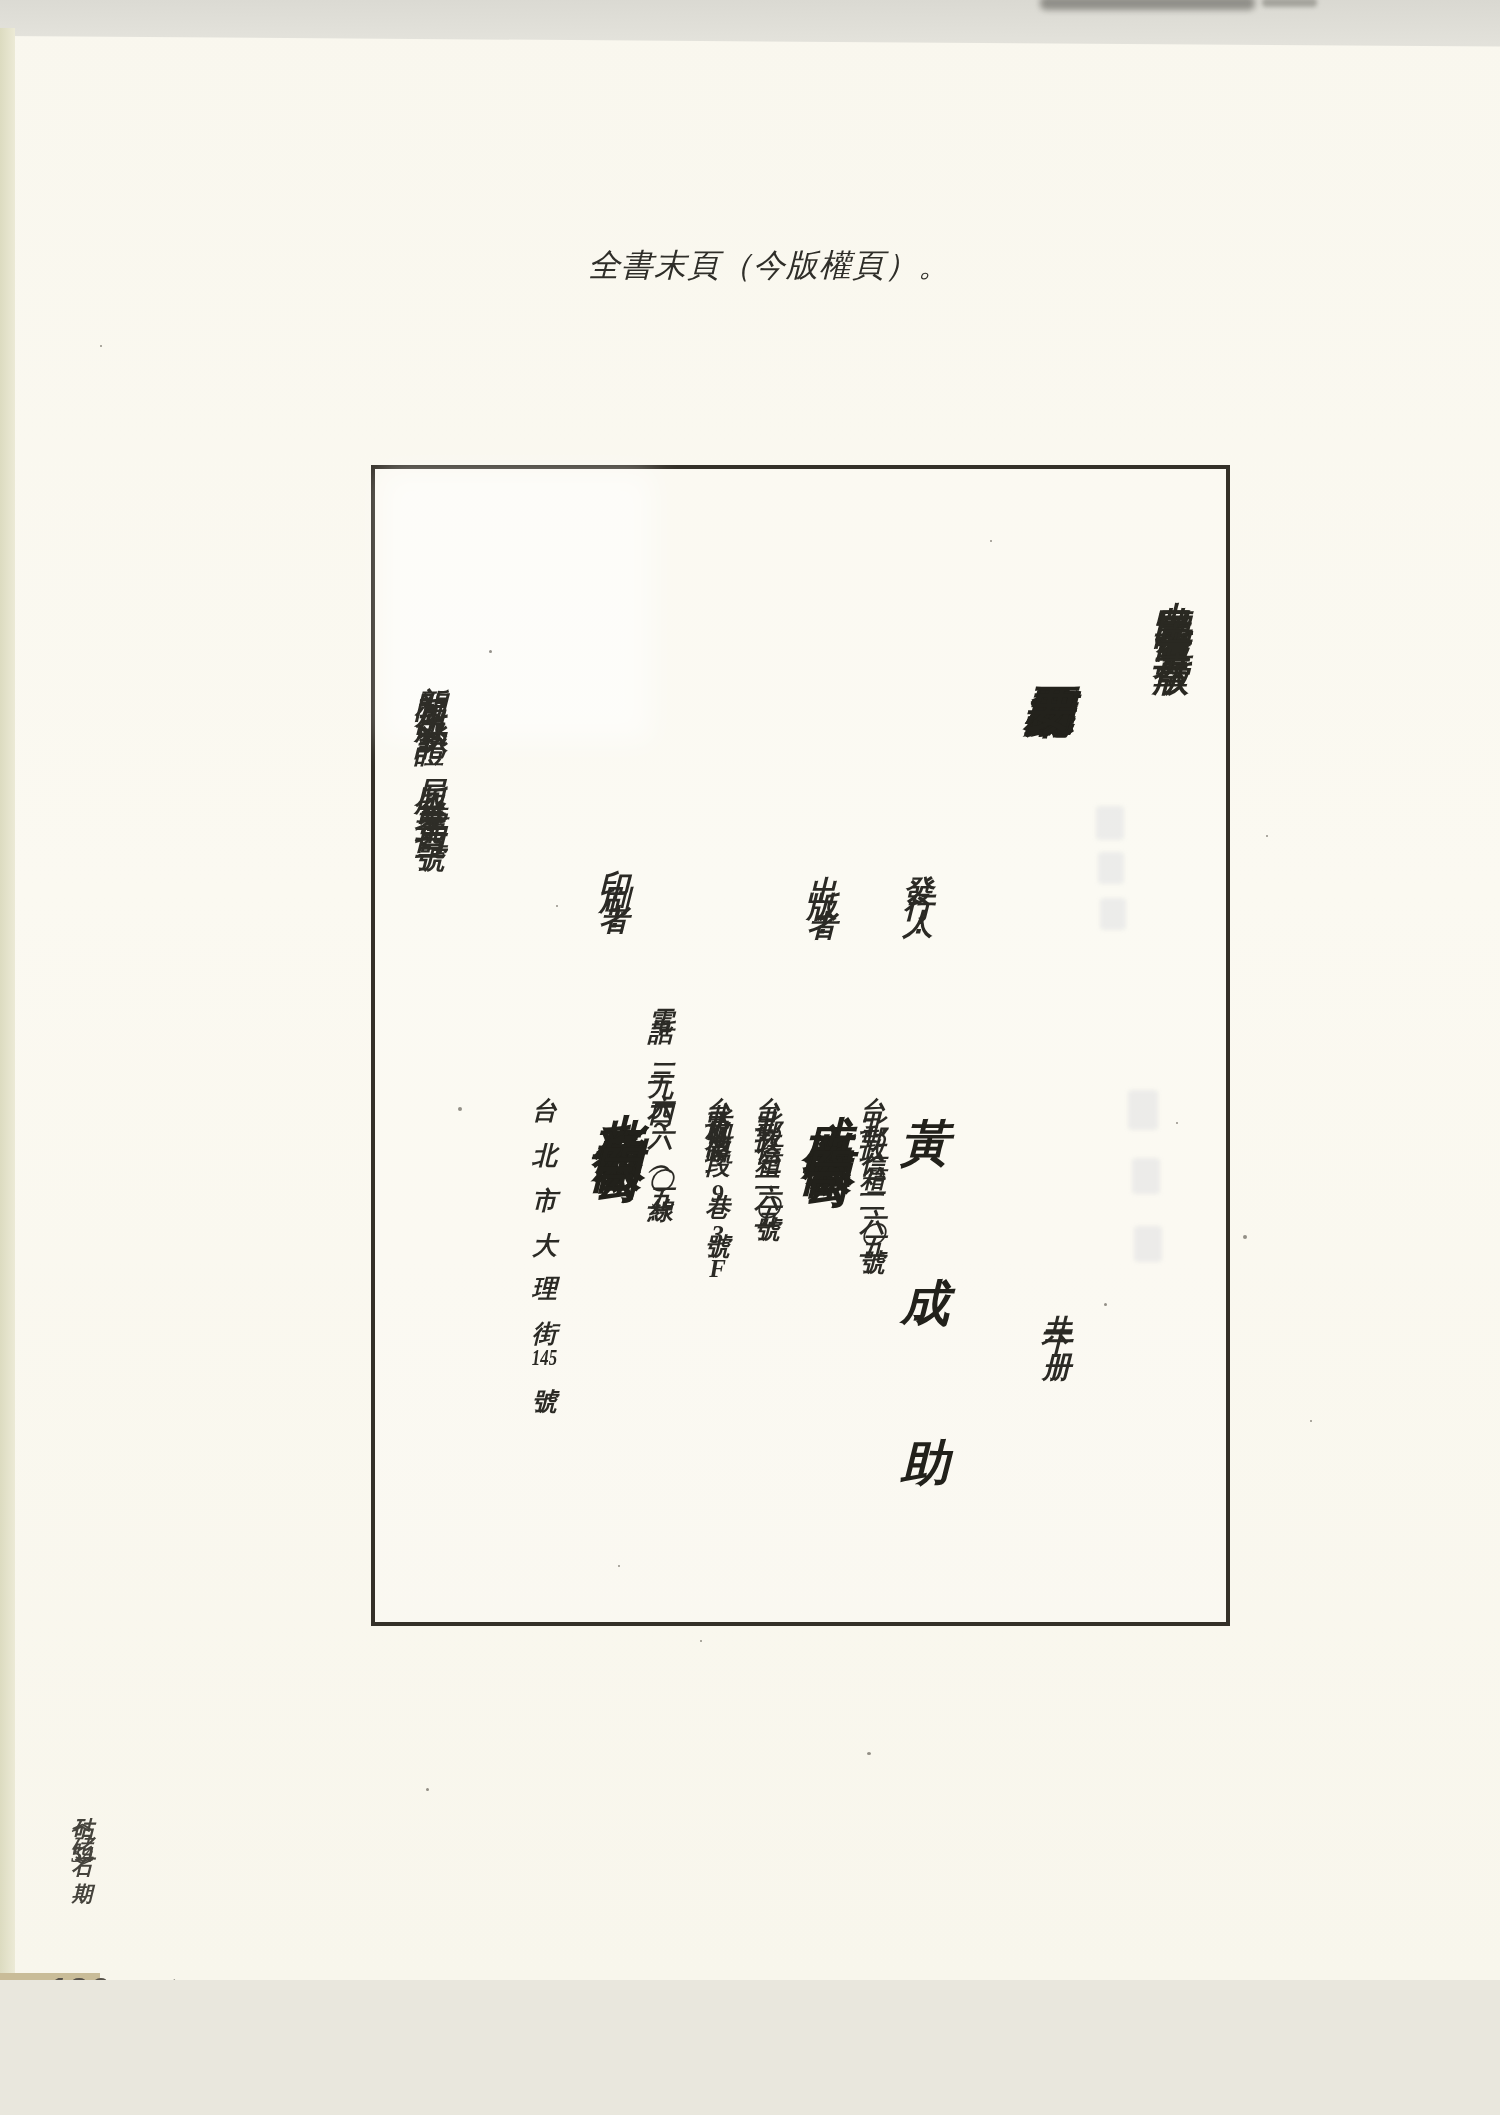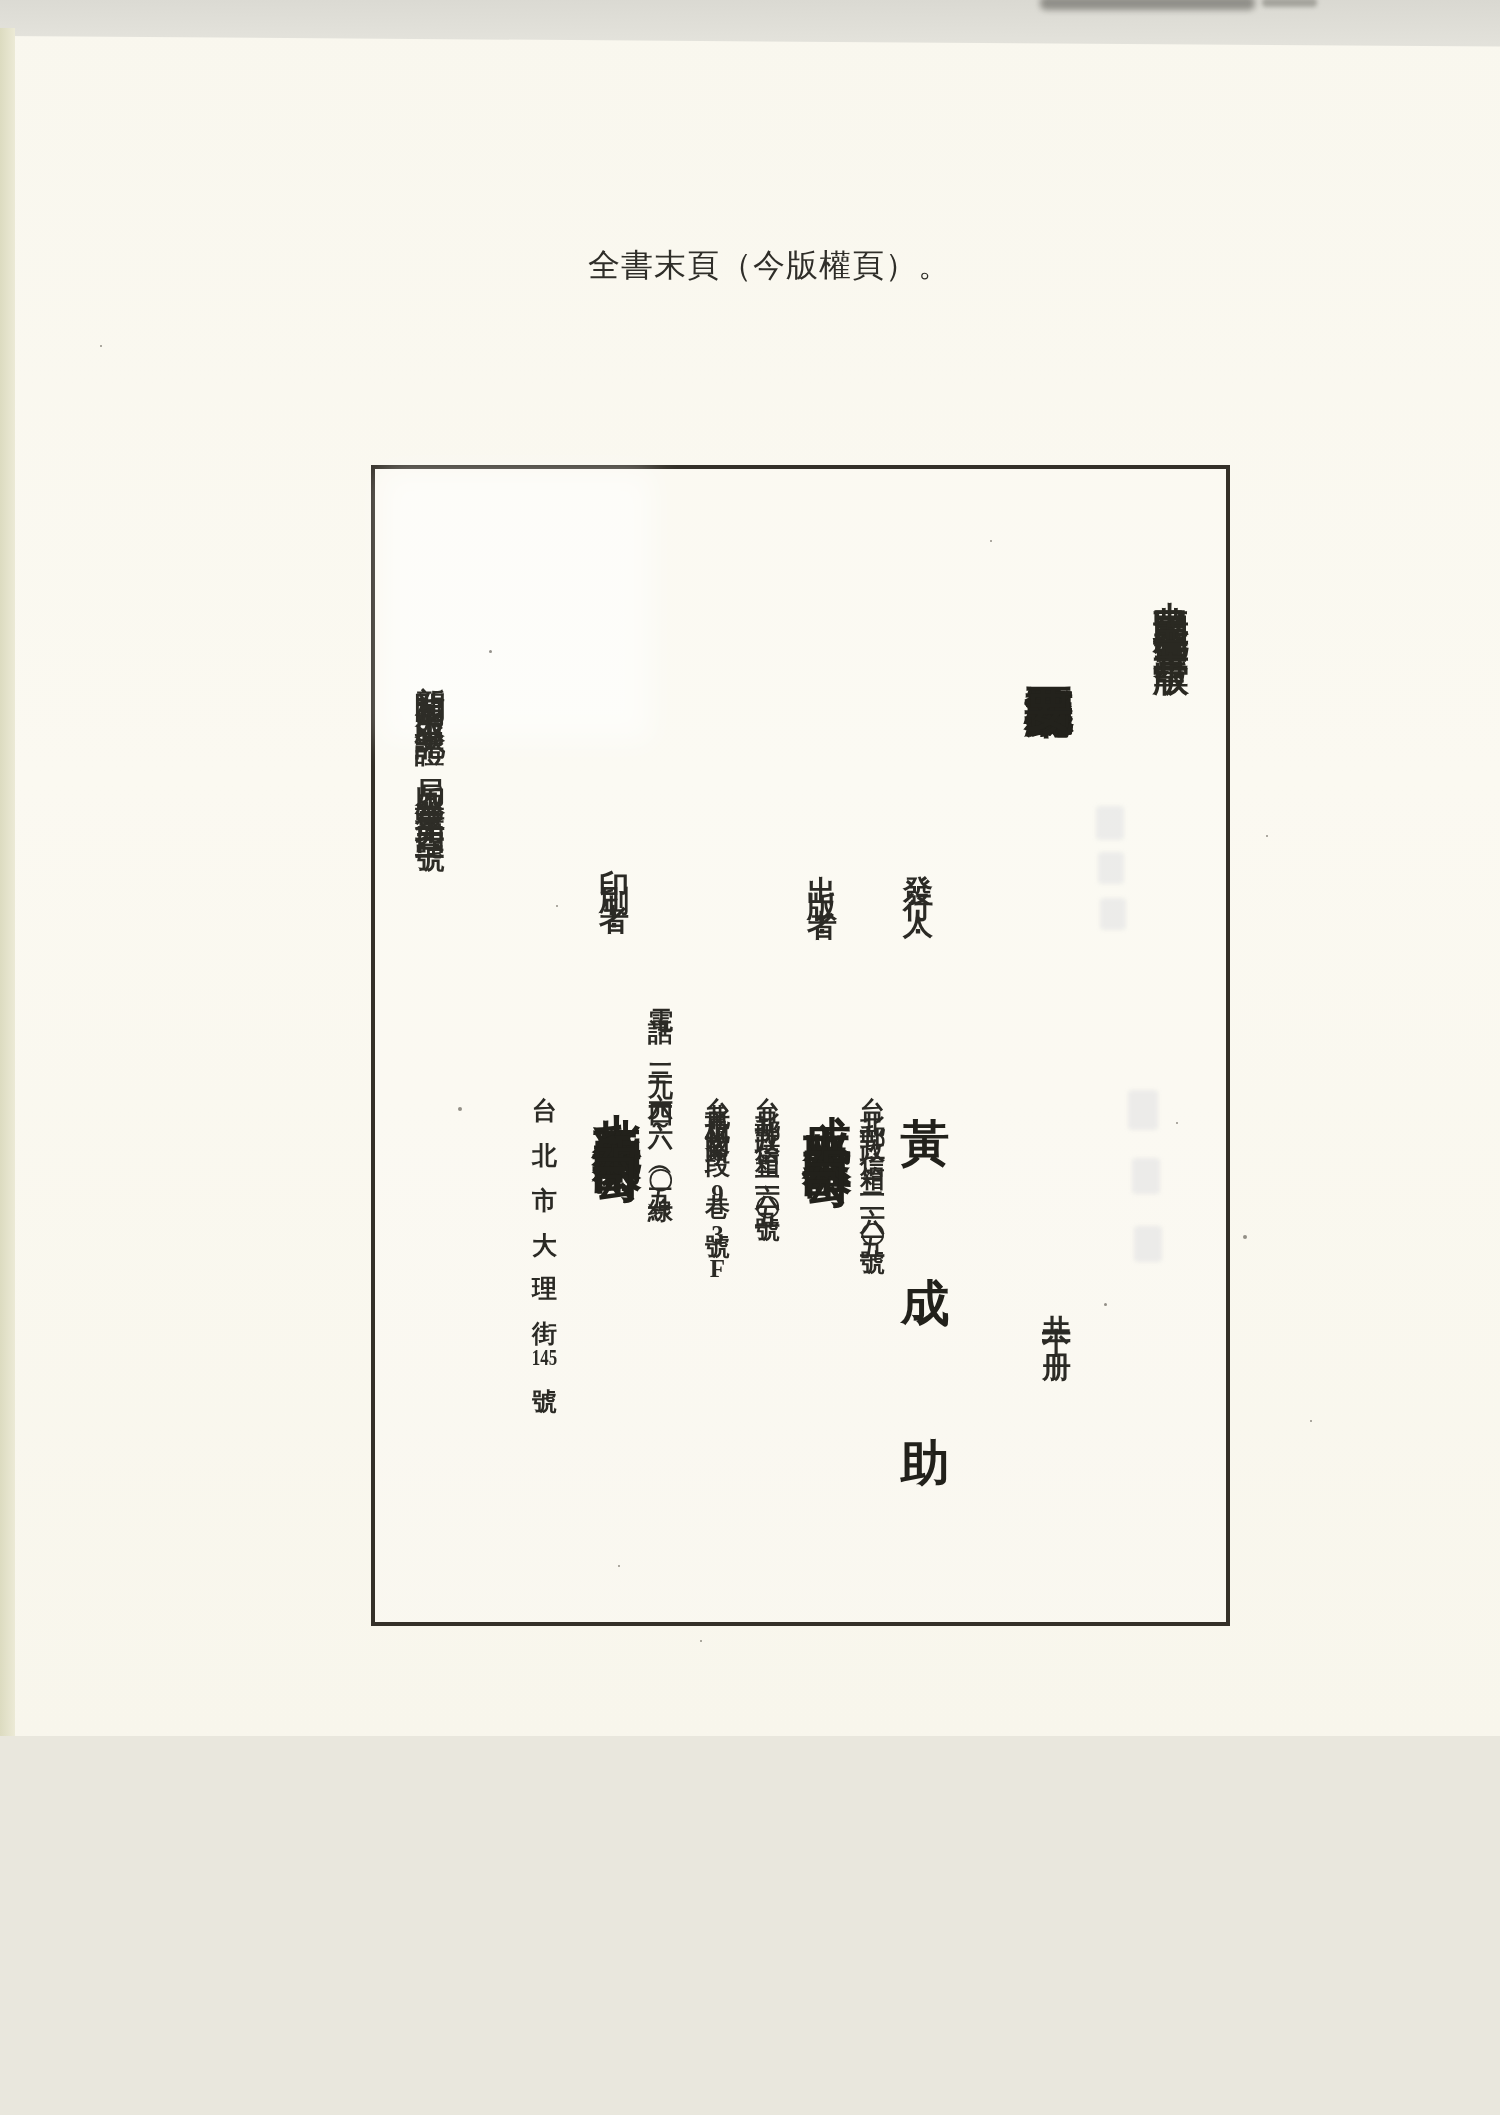--- a/index.html
+++ b/index.html
@@ -1,23 +1,24 @@
 <!DOCTYPE html>
 <html><head>
 <meta charset="utf-8">
 <style>
   html,body{margin:0;padding:0;}
   body{background:#e9e7dd;}
   .page{
     position:relative;
-    width:1500px;height:1736px;
+    width:1500px;height:1980px;
     background:linear-gradient(180deg,#f9f7ee 0%,#fbf9f1 45%,#f8f6ec 100%);
     overflow:hidden;
     font-family:"Liberation Serif","DejaVu Serif",serif;
     color:#2b2a25;
+    font-style:italic;
   }
   
   .top-band{position:absolute;left:-10px;top:-12px;width:1530px;height:48px;
     background:linear-gradient(180deg,#d9d8d1,#e3e2db);
     transform:rotate(0.4deg);transform-origin:left top;}
   .smudge1{position:absolute;left:1040px;top:-4px;width:215px;height:14px;background:#83827c;border-radius:6px;filter:blur(3px);opacity:.85;}
   .smudge2{position:absolute;left:1262px;top:-2px;width:55px;height:9px;background:#97968f;border-radius:4px;filter:blur(2px);opacity:.8;}
   .left-stripe{position:absolute;left:0;top:28px;width:15px;height:2087px;
     background:linear-gradient(90deg,#dcdbc0,#ecead6);}
   .bright-patch{position:absolute;left:382px;top:472px;width:270px;height:270px;

